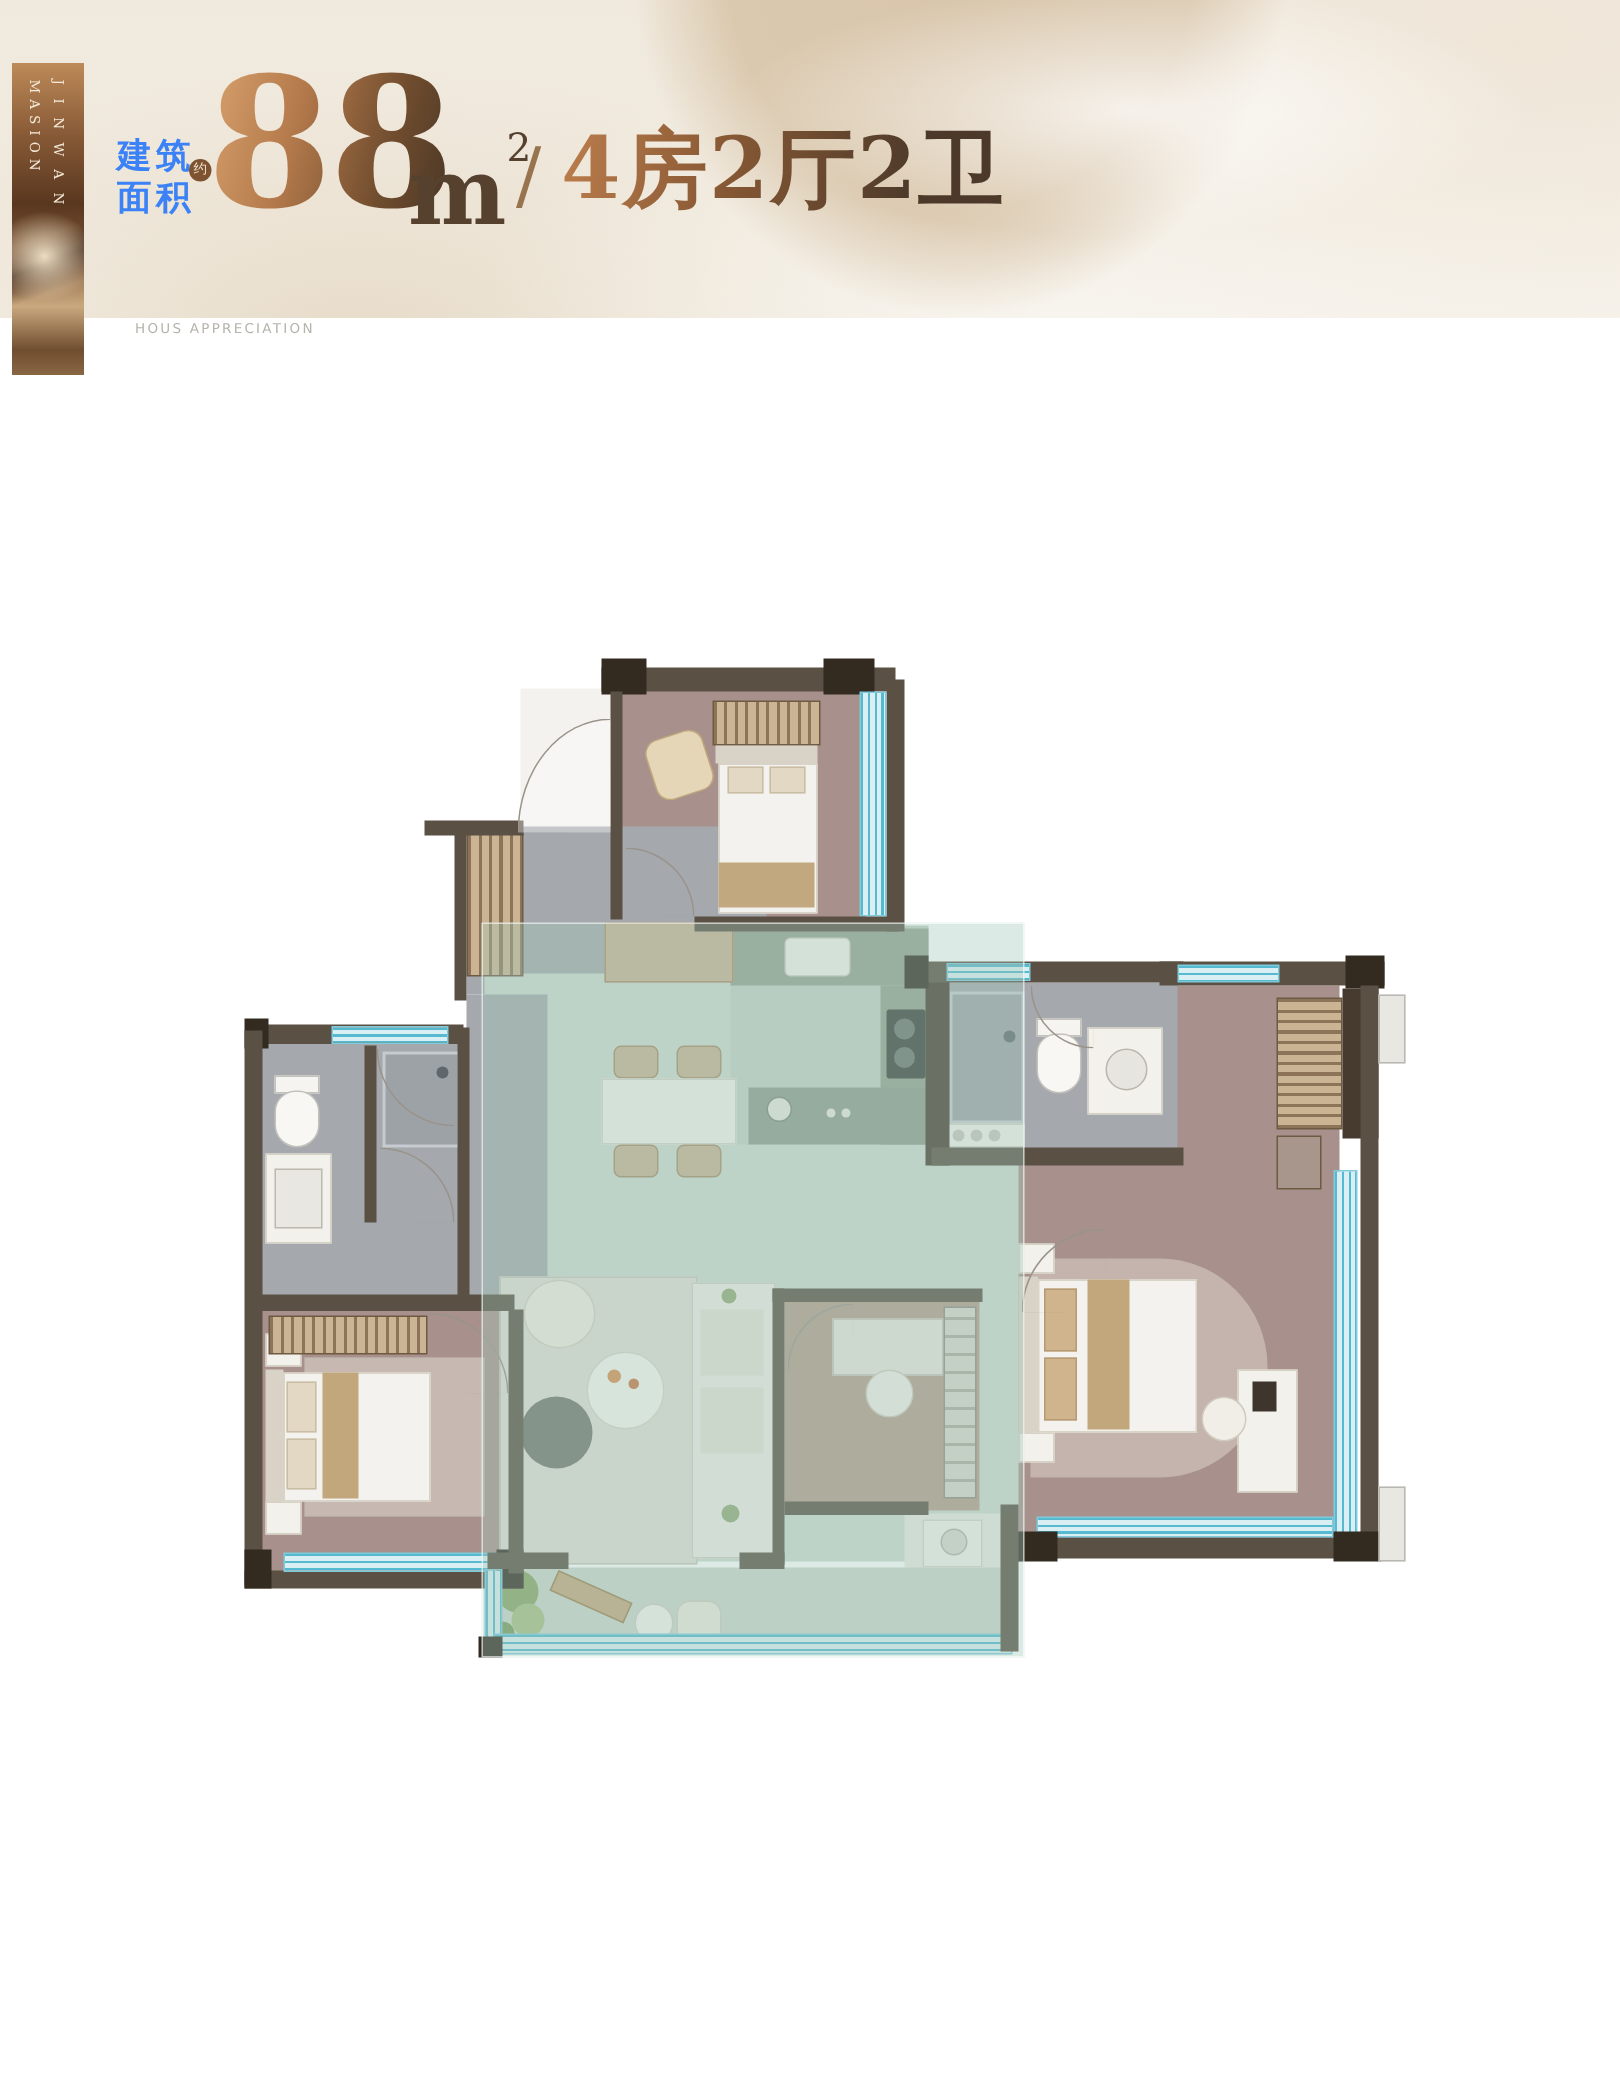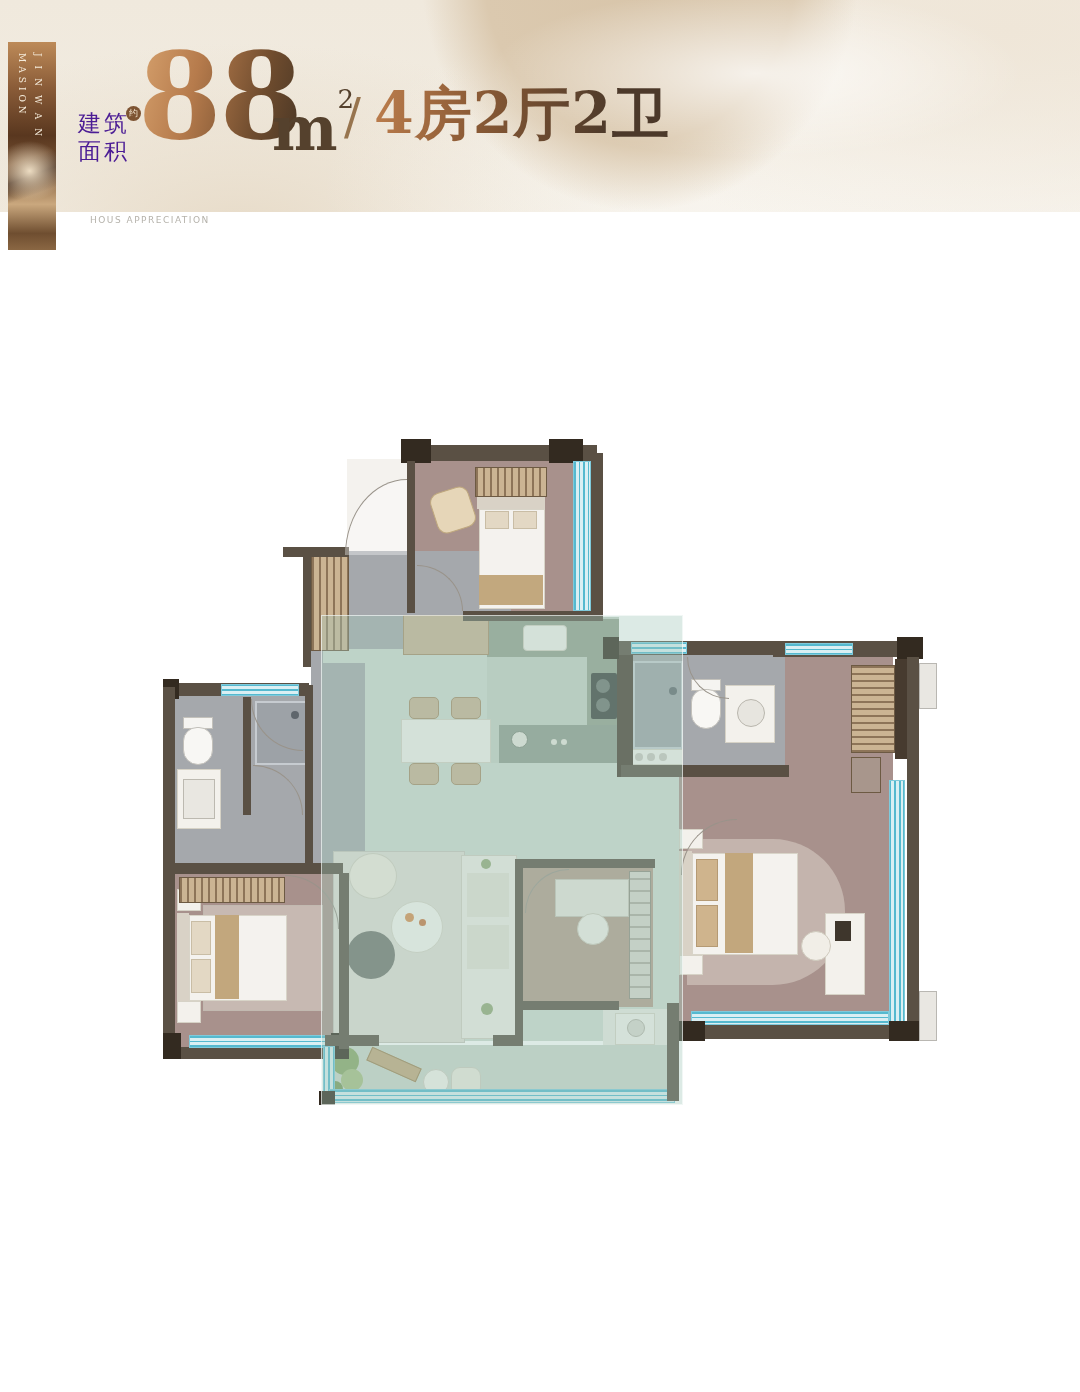--- a/index.html
+++ b/index.html
@@ -28,21 +28,21 @@
     background:
       radial-gradient(ellipse 46px 40px at 45% 62%, #ecdcc2 0%, rgba(236,220,194,0) 75%),
       linear-gradient(160deg, rgba(58,36,23,0) 55%, rgba(58,36,23,.85) 63%, rgba(58,36,23,0) 72%),
       linear-gradient(180deg,#bd8a58 0%, #8a5c38 22%, #59371f 45%, #7c5737 62%, #caa87e 78%, #6f4e30 92%, #8a6743 100%);
   }
   .banner-col{
     writing-mode:vertical-rl;color:#f4ead9;font-size:9px;
     font-family:"DejaVu Serif","Liberation Serif",serif;
   }
   
-  .arealabel{left:78px;top:90px;color:#4c1d95;font-weight:normal;font-size:23px;line-height:1.2;letter-spacing:3px;margin-top:20px;}
+  .arealabel{left:78px;top:90px;color:#3b82f6;font-weight:bold;font-size:23px;line-height:1.2;letter-spacing:3px;}
   .approx{
     left:126px;top:106px;width:15px;height:15px;border-radius:50%;background:#7d5332;
     color:#f2e4cf;font-size:9px;line-height:15px;text-align:center;font-family:"DejaVu Sans","Liberation Sans",sans-serif;
   }
   .bigarea{
     left:138px;top:36px;font-size:120px;line-height:1;font-weight:bold;letter-spacing:-2px;
     background:linear-gradient(105deg,#d09a67 8%,#b67b4c 35%,#6f4c2e 72%,#4e3926 95%);
     -webkit-background-clip:text;background-clip:text;color:transparent;
   }
   .unit{left:272px;top:86px;font-size:62px;line-height:1;color:#55412d;font-weight:bold;}

